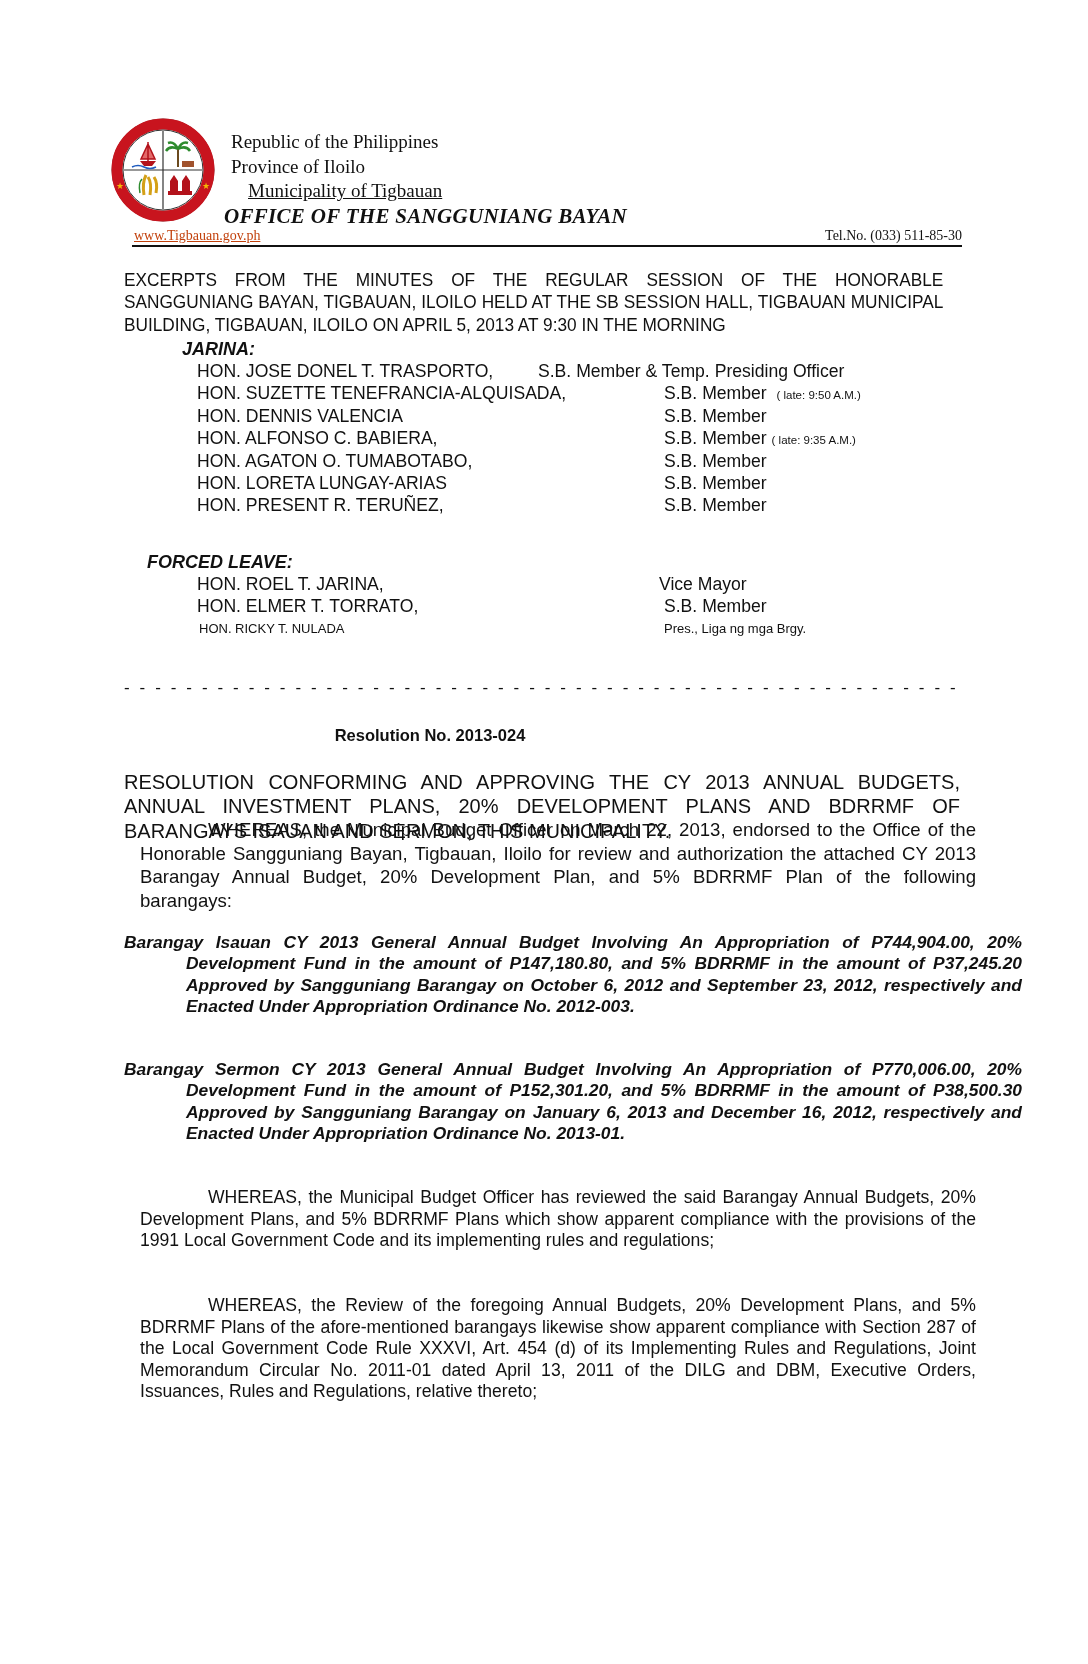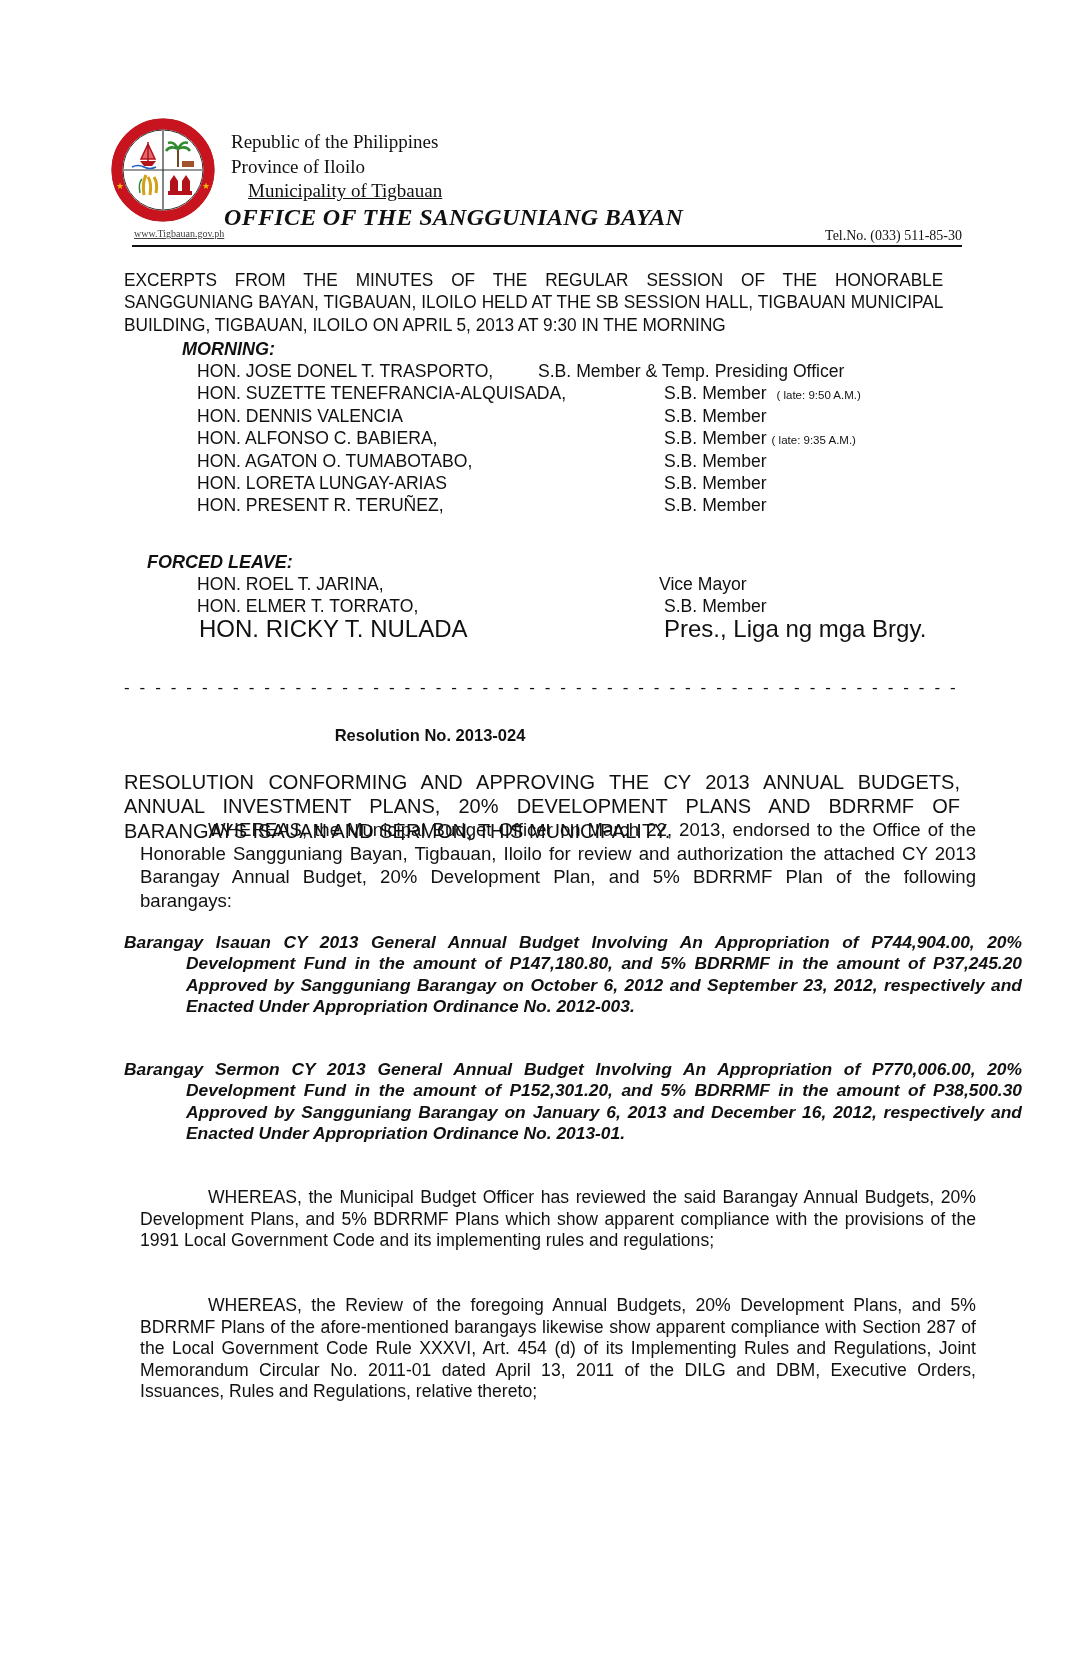--- a/index.html
+++ b/index.html
@@ -7,22 +7,22 @@
   .page { position: absolute; left: 0; top: 0; width: 1088px; height: 1664px; }
   .serif { font-family: "Liberation Serif", "DejaVu Serif", serif; }
   .sans { font-family: "Liberation Sans", "DejaVu Sans", sans-serif; }
 
   
   .logo { position: absolute; left: 110px; top: 117px; width: 106px; height: 106px; }
   .lh-line { position: absolute; font-size: 19px; white-space: nowrap; }
   .lh1 { left: 231px; top: 131px; }
   .lh2 { left: 231px; top: 156px; }
   .lh3 { left: 248px; top: 180px; text-decoration: underline; }
-  .lh4 { left: 224px; top: 204px; font-weight: bold; font-style: italic; font-size: 24px; letter-spacing: 0.3px; }
-  .website { position: absolute; left: 134px; top: 228px; font-size: 10px; color: #404040; text-decoration: underline; }
+  .lh4 { left: 224px; top: 204px; font-weight: bold; font-style: italic; font-size: 21px; letter-spacing: 0.3px; }
+  .website { position: absolute; left: 134px; top: 228px; font-size: 14px; color: #c2410c; text-decoration: underline; }
   .tel { position: absolute; right: 126px; top: 228px; font-size: 14px; }
   .rule { position: absolute; left: 132px; width: 830px; top: 245px; height: 2px; background: #111; }
 
   
   .p { position: absolute; left: 124px; width: 836px; font-size: 17.6px; line-height: 22.3px; text-align: justify; }
   .heading { top: 269px; transform: scaleX(0.98); transform-origin: left; }
   .section-label { position: absolute; font-weight: bold; font-style: italic; font-size: 18px; }
   .roster { position: absolute; font-size: 17.6px; line-height: 22.4px; white-space: nowrap; }
   .roster .row { position: relative; height: 22.4px; }
   .roster .nm { position: absolute; left: 0; }
@@ -69,21 +69,21 @@
   <div class="lh-line lh1 serif">Republic of the Philippines</div>
   <div class="lh-line lh2 serif">Province of Iloilo</div>
   <div class="lh-line lh3 serif">Municipality of Tigbauan</div>
   <div class="lh-line lh4 serif">OFFICE OF THE SANGGUNIANG BAYAN</div>
   <div class="website serif">www.Tigbauan.gov.ph</div>
   <div class="tel serif">Tel.No. (033) 511-85-30</div>
   <div class="rule"></div>
 
   <div class="p heading sans">EXCERPTS FROM THE MINUTES OF THE REGULAR SESSION OF THE HONORABLE SANGGUNIANG BAYAN, TIGBAUAN, ILOILO HELD AT THE SB SESSION HALL, TIGBAUAN MUNICIPAL BUILDING, TIGBAUAN, ILOILO ON APRIL 5, 2013 AT 9:30 IN THE MORNING</div>
 
-  <div class="section-label sans" style="left:182px; top:339px;">MORNING:</div>
+  <div class="section-label sans" style="left:182px; top:339px;">JARINA:</div>
   <div class="roster sans" style="left:197px; top:360px; width:700px;">
     <div class="row">
       <span class="nm">HON. JOSE DONEL T. TRASPORTO,</span>
       <span class="rl" style="left:341px;">S.B. Member &amp; Temp. Presiding Officer</span>
     </div>
     <div class="row">
       <span class="nm">HON. SUZETTE TENEFRANCIA-ALQUISADA,</span>
       <span class="rl" style="left:467px;"><span>S.B. Member</span>&nbsp;&nbsp;<span class="late">( late: 9:50 A.M.)</span></span>
     </div>
     <div class="row">
@@ -111,21 +111,21 @@
   <div class="section-label sans" style="left:147px; top:552px;">FORCED LEAVE:</div>
   <div class="roster sans" style="left:197px; top:573px; width:700px;">
     <div class="row">
       <span class="nm">HON. ROEL T. JARINA,</span>
       <span class="rl" style="left:462px;">Vice Mayor</span>
     </div>
     <div class="row">
       <span class="nm">HON. ELMER T. TORRATO,</span>
       <span class="rl" style="left:467px;">S.B. Member</span>
     </div>
-    <div class="row" style="font-size:24px;">
+    <div class="row" style="font-size:13px;">
       <span class="nm" style="left:2px;">HON. RICKY T.  NULADA</span>
       <span class="rl" style="left:467px;">Pres., Liga ng mga Brgy.</span>
     </div>
   </div>
 
   <div class="dashes sans">- - - - - - - - - - - - - - - - - - - - - - - - - - - - - - - - - - - - - - - - - - - - - - - - - - - - - - - - - - - - - - - - - - - - - - - - - - -</div>
 
   <div class="resno sans">Resolution No. 2013-024</div>
   <div class="p title sans">RESOLUTION CONFORMING AND APPROVING THE CY 2013 ANNUAL BUDGETS, ANNUAL INVESTMENT PLANS, 20% DEVELOPMENT PLANS AND BDRRMF OF BARANGAYS ISAUAN AND SERMON, THIS MUNICIPALITY.</div>
 

